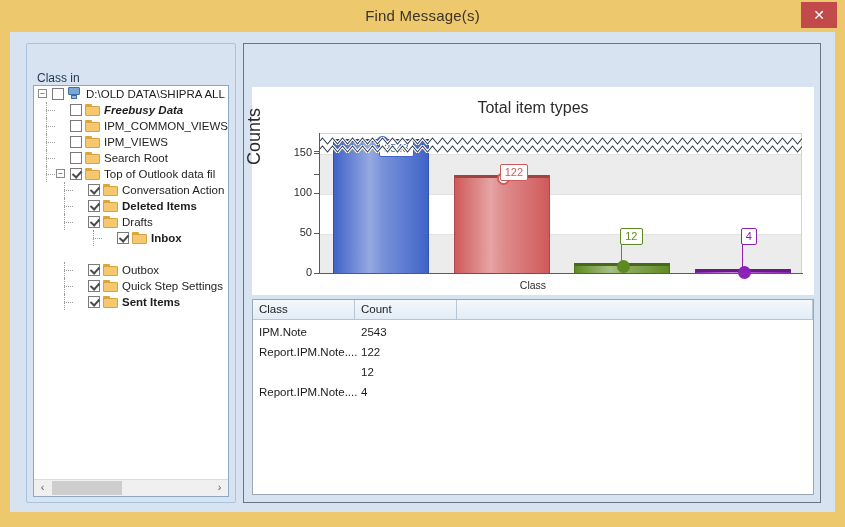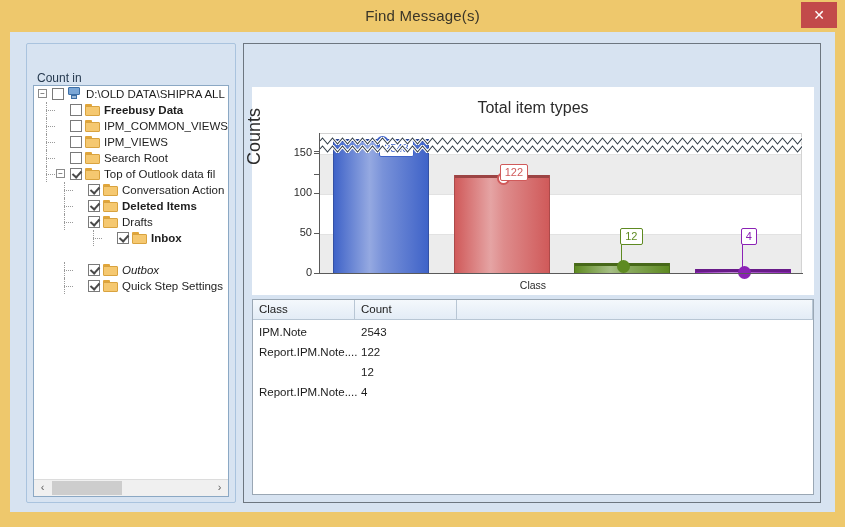--- a/index.html
+++ b/index.html
@@ -199,42 +199,42 @@
 <div id="app">
 
   <div id="titlebar">
     <div id="title-text">Find Message(s)</div>
     <div id="close-btn">✕</div>
   </div>
 
   <div id="client">
 
     <div id="lookin-group"></div>
-    <div id="lookin-legend">Count in</div>
+    <div id="lookin-legend">Class in</div>
 
     <div id="tree-outer">
       <div id="tree">
           <div class="tnode" style="top: 0px; position: absolute; left: 0px; right: 0px;">
             <span class="expander" style="left: 4px;">−</span>
             <span class="cbx" style="left: 18px;"></span>
             <span class="pc-icon" style="left: 33px;">
               <span class="scr"></span>
               <span class="base"></span>
             </span>
             <span class="tlabel" style="left: 52px;">D:\OLD DATA\SHIPRA ALL D</span>
           </div>
           <div class="tnode" style="top: 16px; position: absolute; left: 0px; right: 0px;">
             <span class="dots" style="left: 12px; width: 9px;"></span>
             <span class="vdots" style="left: 12px; top: 0px; height: 16px;"></span>
             <span class="cbx" style="left: 36px;"></span>
             <span class="folder" style="left: 51px;">
               <span class="tab"></span>
               <span class="body"></span>
             </span>
-            <span class="tlabel b" style="left: 70px;">Freebusy Data</span>
+            <span class="tlabel b" style="left: 70px; font-style: italic;">Freebusy Data</span>
           </div>
           <div class="tnode" style="top: 32px; position: absolute; left: 0px; right: 0px;">
             <span class="dots" style="left: 12px; width: 9px;"></span>
             <span class="vdots" style="left: 12px; top: 0px; height: 16px;"></span>
             <span class="cbx" style="left: 36px;"></span>
             <span class="folder" style="left: 51px;">
               <span class="tab"></span>
               <span class="body"></span>
             </span>
             <span class="tlabel" style="left: 70px;">IPM_COMMON_VIEWS</span>
@@ -303,39 +303,49 @@
           <div class="tnode" style="top: 144px; position: absolute; left: 0px; right: 0px; margin-left: 29px;">
             <span class="dots" style="left: 30px; width: 9px;"></span>
             <span class="vdots" style="left: 30px; top: 0px; height: 16px;"></span>
             <span class="cbx on" style="left: 54px;"></span>
             <span class="folder" style="left: 69px;">
               <span class="tab"></span>
               <span class="body"></span>
             </span>
             <span class="tlabel b" style="left: 88px;">Inbox</span>
           </div>
-          <div class="tnode" style="top: 176px; position: absolute; left: 0px; right: 0px; font-style: italic;">
+          <div class="tnode" style="top: 176px; position: absolute; left: 0px; right: 0px;">
             <span class="dots" style="left: 30px; width: 9px;"></span>
             <span class="vdots" style="left: 30px; top: 0px; height: 16px;"></span>
             <span class="cbx on" style="left: 54px;"></span>
             <span class="folder" style="left: 69px;">
               <span class="tab"></span>
               <span class="body"></span>
             </span>
             <span class="tlabel" style="left: 88px;">Outbox</span>
           </div>
           <div class="tnode" style="top: 192px; position: absolute; left: 0px; right: 0px;">
             <span class="dots" style="left: 30px; width: 9px;"></span>
             <span class="vdots" style="left: 30px; top: 0px; height: 16px;"></span>
             <span class="cbx on" style="left: 54px;"></span>
             <span class="folder" style="left: 69px;">
               <span class="tab"></span>
               <span class="body"></span>
             </span>
             <span class="tlabel" style="left: 88px;">Quick Step Settings</span>
+          </div>
+          <div class="tnode" style="top: 208px; position: absolute; left: 0px; right: 0px;">
+            <span class="dots" style="left: 30px; width: 9px;"></span>
+            <span class="vdots" style="left: 30px; top: 0px; height: 16px;"></span>
+            <span class="cbx on" style="left: 54px;"></span>
+            <span class="folder" style="left: 69px;">
+              <span class="tab"></span>
+              <span class="body"></span>
+            </span>
+            <span class="tlabel b" style="left: 88px;">Sent Items</span>
           </div>
         </div>
       <div id="hscroll">
         <div class="arrow l">‹</div>
         <div class="thumb"></div>
         <div class="arrow r">›</div>
       </div>
     </div>
 
     <div id="right-panel">

